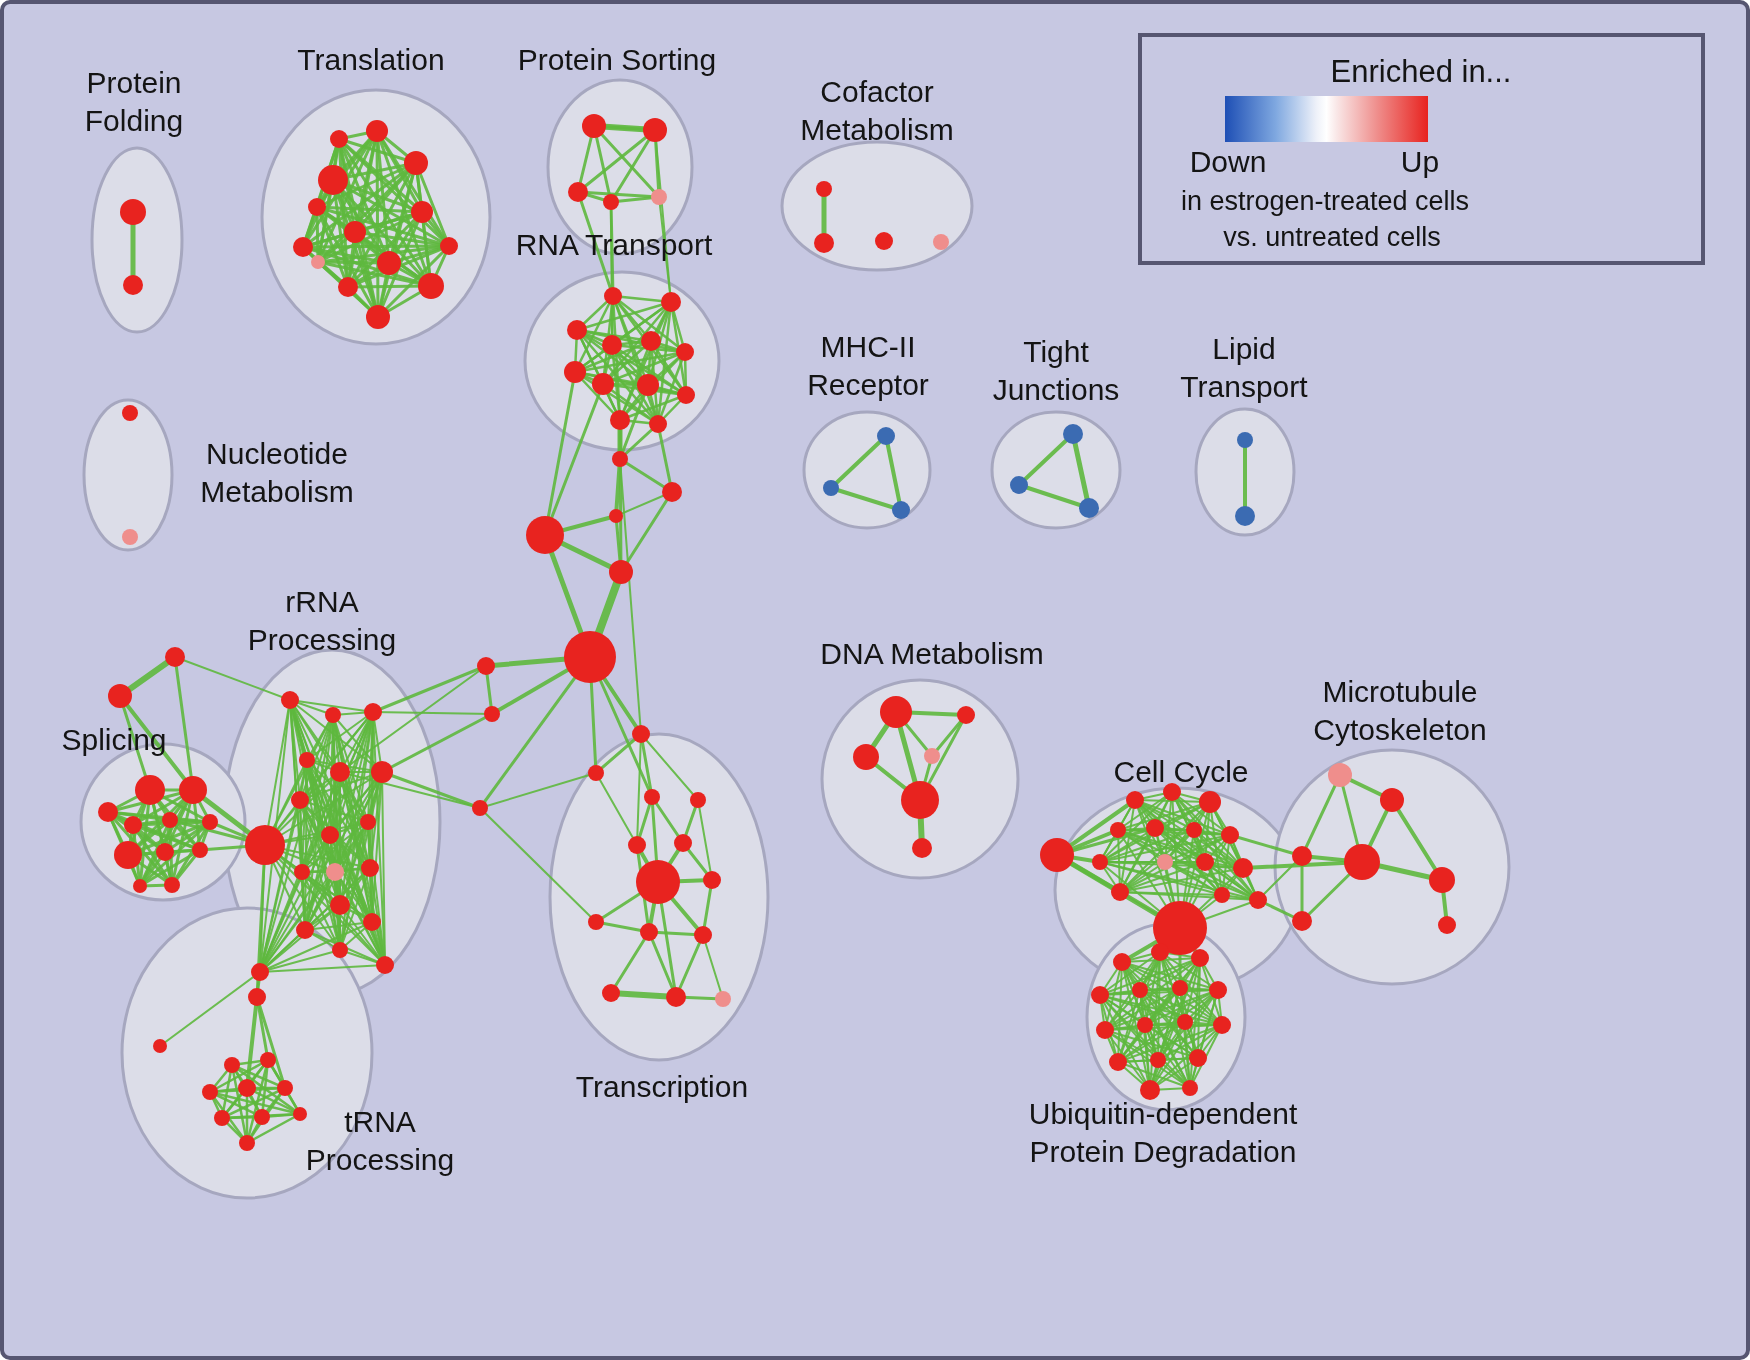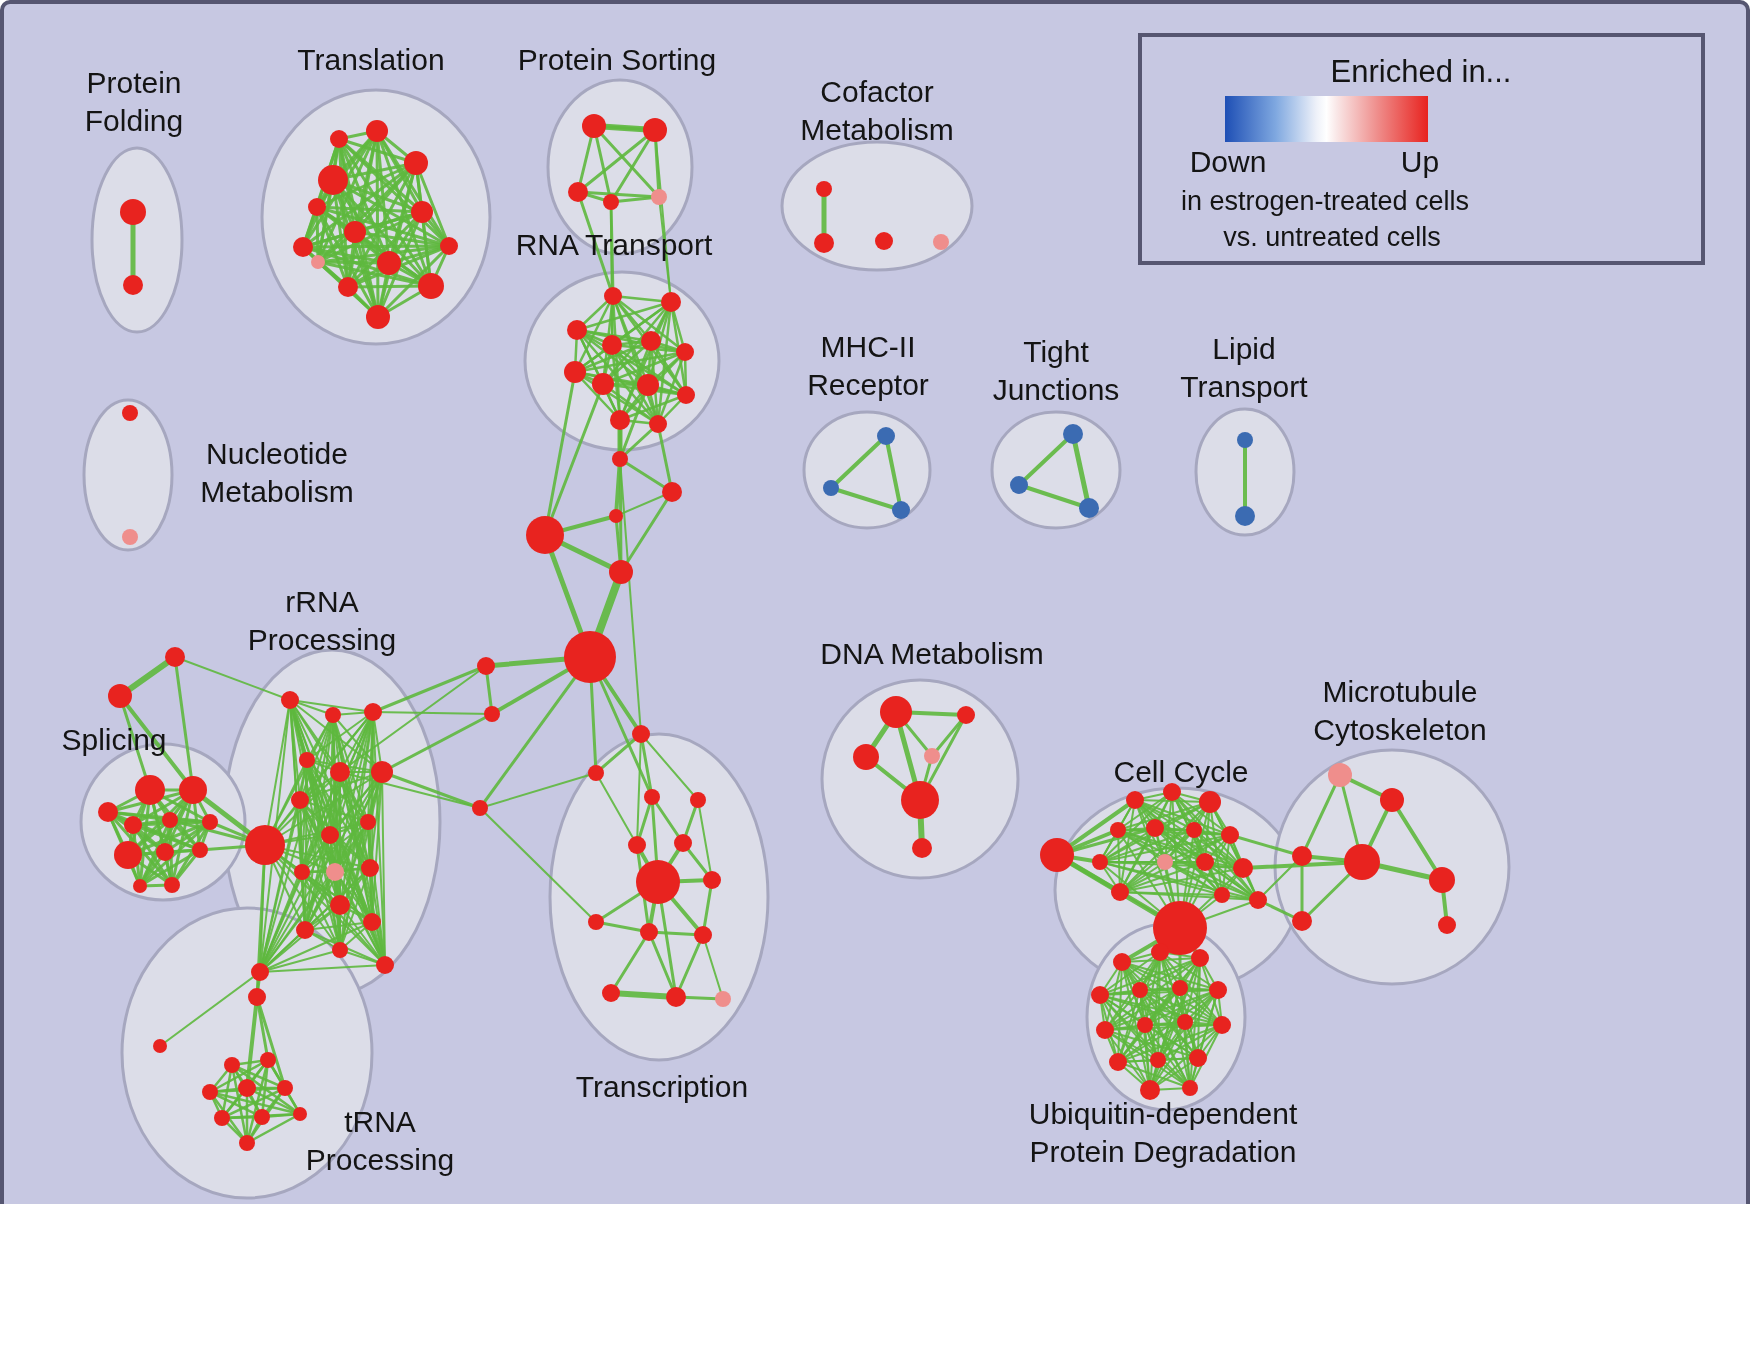--- a/index.html
+++ b/index.html
@@ -1,16 +1,16 @@
 <!DOCTYPE html>
 <html><head>
 <meta charset="utf-8">
 <style>
   html,body{margin:0;padding:0;background:#ffffff;}
-  .figure{width:1750px;height:1204px;position:relative;}
+  .figure{width:1750px;height:1360px;position:relative;}
   svg{display:block;}
   .cluster-label{font:30px "Liberation Sans", sans-serif;fill:#141414;}
   .legend-title{font:31px "Liberation Sans", sans-serif;fill:#141414;}
   .legend-label{font:30px "Liberation Sans", sans-serif;fill:#141414;}
   .legend-sub{font:27px "Liberation Sans", sans-serif;fill:#141414;}
 </style>
 </head>
 <body>
 
 <div class="figure">

